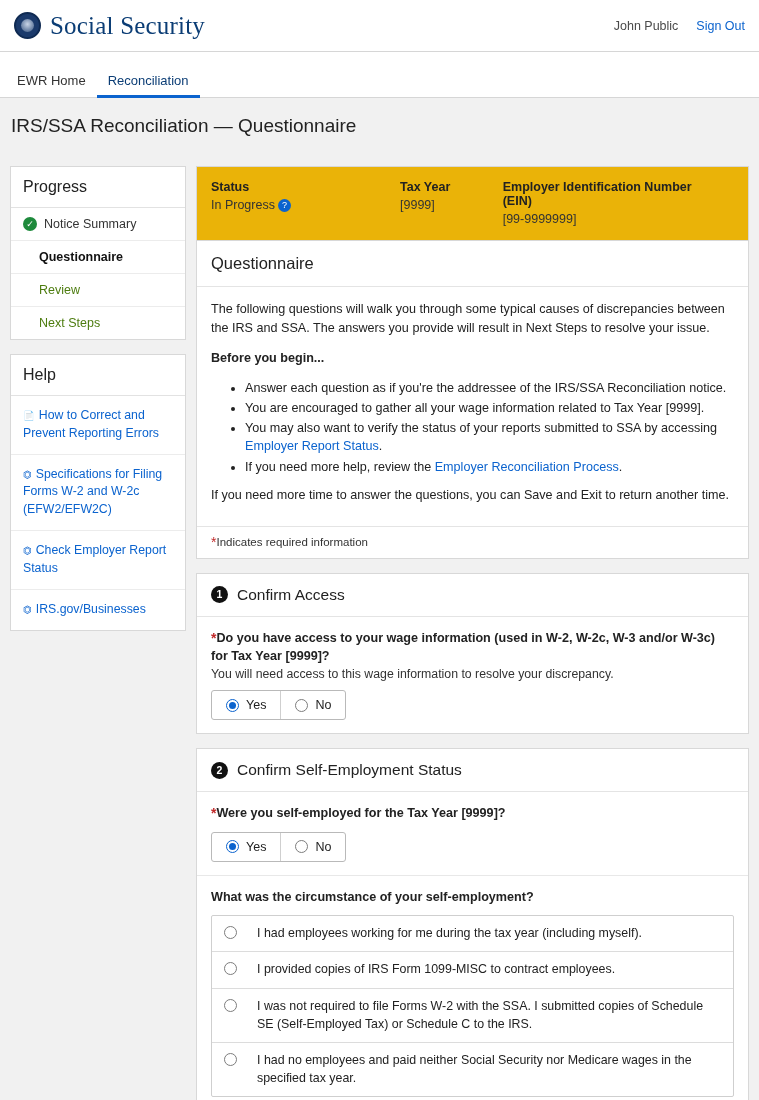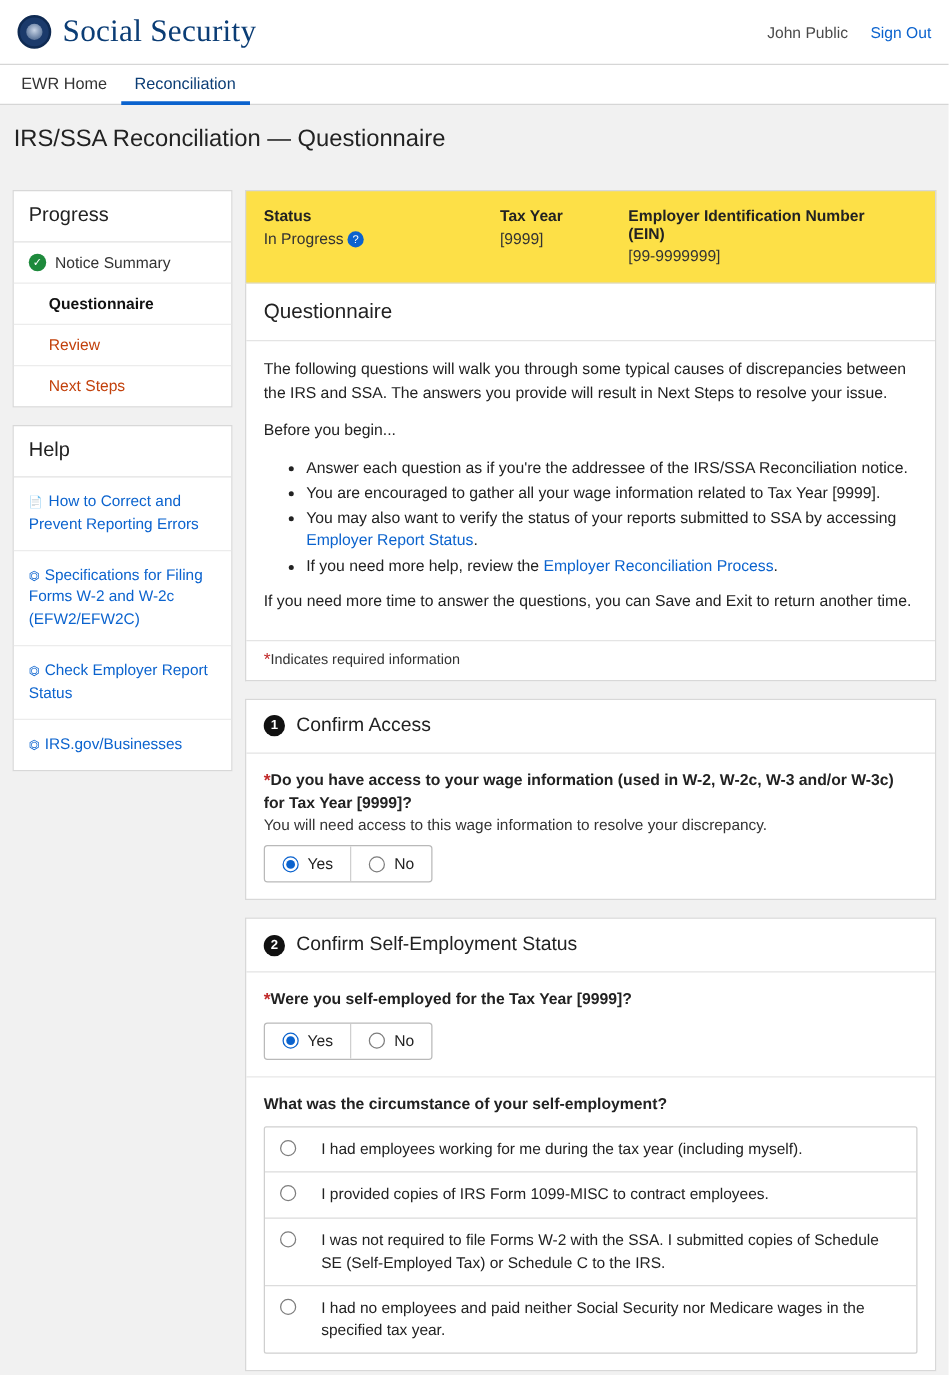--- a/index.html
+++ b/index.html
@@ -63,20 +63,21 @@
 
   
   .tabbar {
     height: 32px;
     display: flex;
     align-items: stretch;
     border-bottom: 1px solid #d6d6d6;
     background: #ffffff;
     padding-left: 6px;
     font-size: 13px;
+    margin-top: 14px;
   }
   .tab {
     display: flex;
     align-items: center;
     padding: 0 11px;
     color: #333333;
     cursor: pointer;
     border-bottom: 3px solid transparent;
     margin-bottom: -1px;
   }
@@ -117,21 +118,21 @@
   .card-head {
     font-size: 16px;
     padding: 11px 12px;
     border-bottom: 1px solid #e2e2e2;
     color: #222;
   }
   .prog-item {
     padding: 9px 12px 9px 12px;
     border-bottom: 1px solid #ececec;
     font-size: 12.5px;
-    color: #c2410c;
+    color: #4d7c0f;
     display: flex;
     align-items: center;
     gap: 7px;
   }
   .prog-item:last-child { border-bottom: none; }
   .prog-item.done { color: #333333; }
   .prog-item.current { color: #111111; font-weight: bold; padding-left: 28px; }
   .prog-item.pending { padding-left: 28px; }
   .check {
     width: 14px; height: 14px;
@@ -153,21 +154,21 @@
   .help-item a { color: #0b63ce; text-decoration: none; }
   .ic {
     font-size: 10px;
     margin-right: 4px;
     color: #0b63ce;
   }
   .ic-pdf { color: #c12a2a; font-weight: bold; font-size: 9.5px; }
 
   
   .status-strip {
-    background: #fde047;
+    background: #eab308;
     border: 1px solid #d8d8d8;
     display: flex;
     padding: 13px 14px 14px 14px;
     font-size: 12.5px;
   }
   .status-col { padding-right: 30px; }
   .status-col.c1 { width: 205px; }
   .status-col.c2 { width: 110px; }
   .status-label { font-weight: bold; color: #222; margin-bottom: 4px; }
   .status-val { color: #333; }
@@ -192,21 +193,21 @@
     border-top: none;
   }
   .panel-head {
     font-size: 16.5px;
     padding: 13px 14px;
     border-bottom: 1px solid #e4e4e4;
   }
   .panel-body { padding: 13px 14px 10px 14px; font-size: 12.6px; line-height: 1.5; }
   .panel-body p { margin: 0 0 11px 0; }
   .panel-body a { color: #0b63ce; text-decoration: none; }
-  .bold { font-weight: normal; }
+  .bold { font-weight: bold; }
   ul.bullets { margin: 0 0 10px 0; padding-left: 34px; }
   ul.bullets li { margin-bottom: 2px; line-height: 1.45; }
   .req-note {
     border-top: 1px solid #e4e4e4;
     padding: 9px 14px 10px 14px;
     font-size: 11.5px;
     color: #333;
   }
   .star { color: #c12a2a; font-size: 14px; line-height: 0; vertical-align: -1px; }
 

